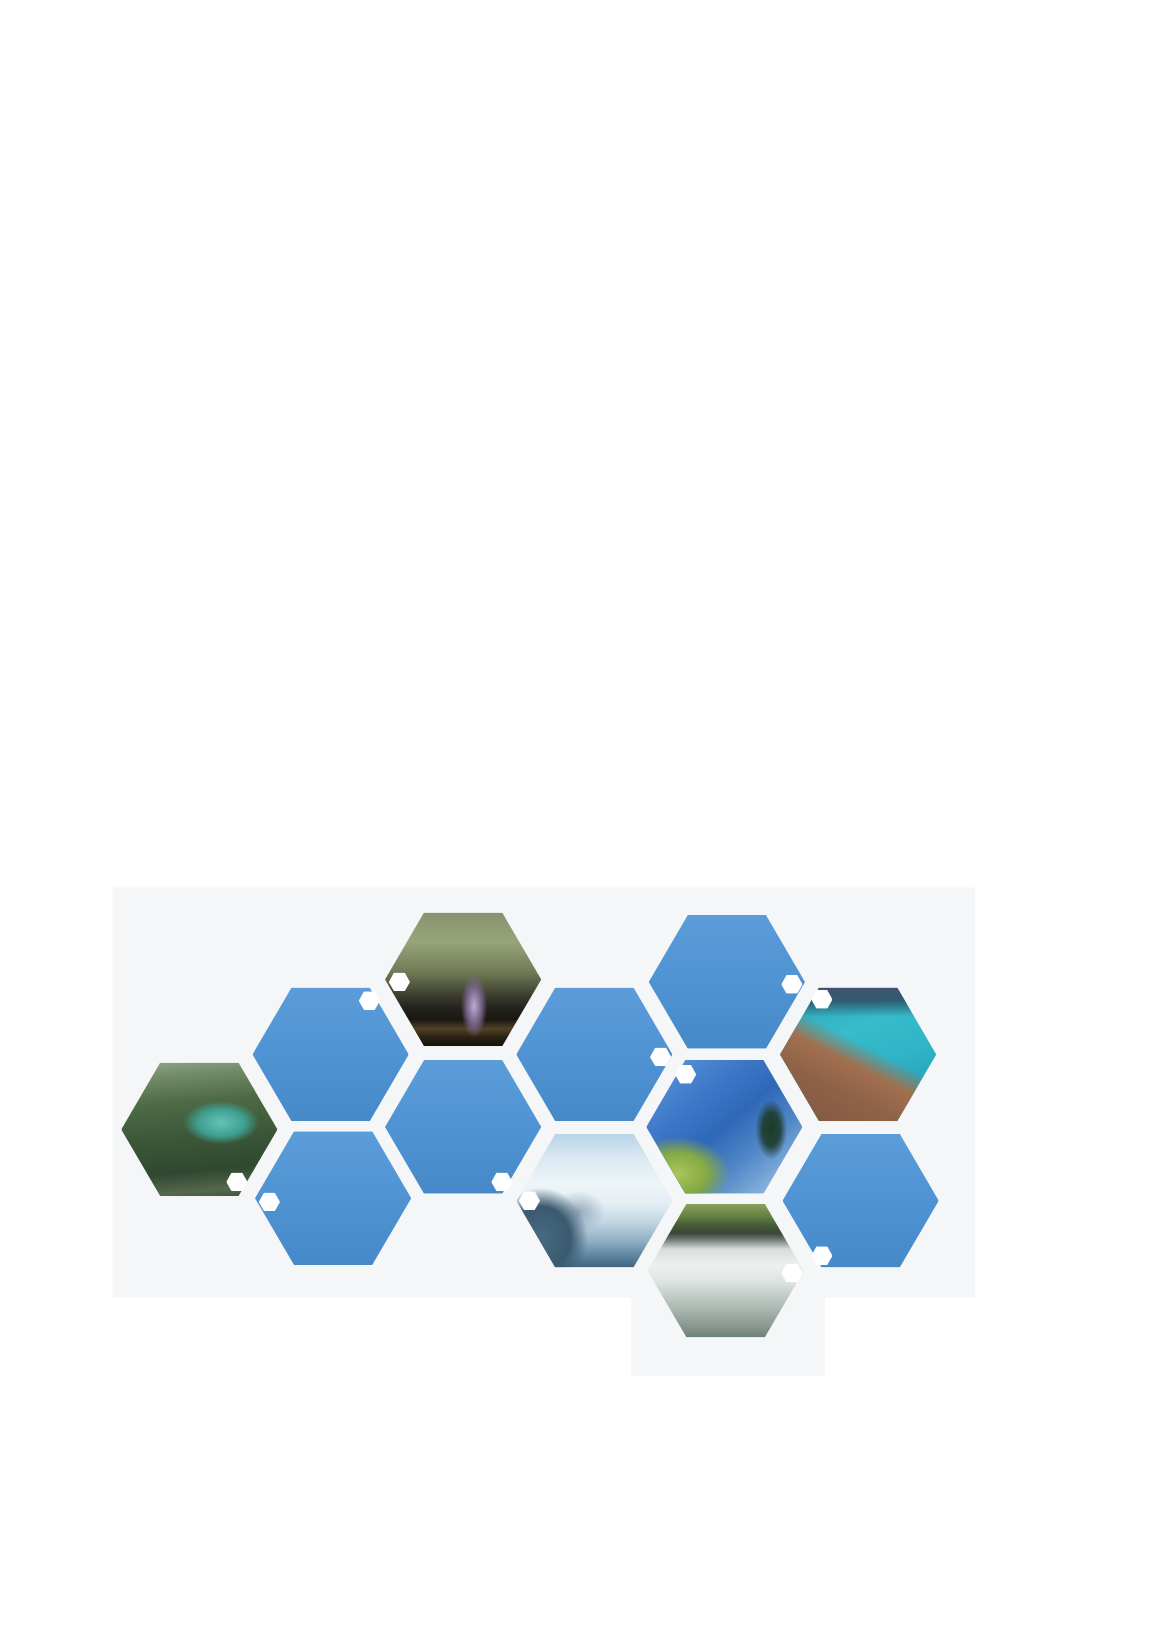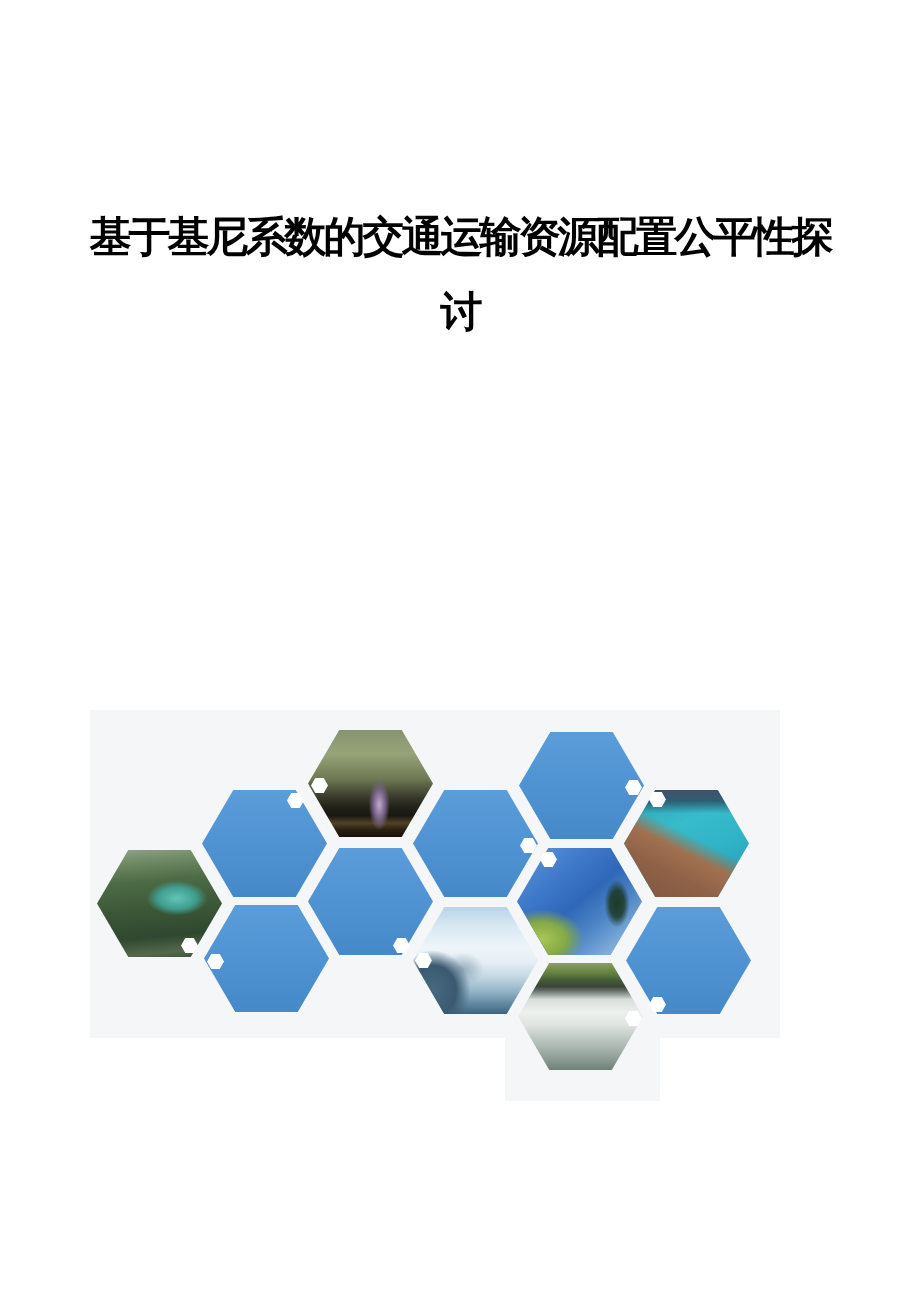--- a/index.html
+++ b/index.html
@@ -83,24 +83,20 @@
   .photo-waterfall-cliff{
     background:
       linear-gradient(180deg,#8aa05e 0%,#637e41 10%,#435d35 16%,#3e4438 22%,#65706a 26%,#d8dedb 34%,#edf0ee 46%,#dfe4e1 58%,#bfc9c4 70%,#a2afa9 82%,#87968e 92%,#6f8077 100%);
   }
 </style>
 </head>
 <body>
 
 <div class="page">
 
-  <div class="doc-title">
-    <div class="t-line">基于基尼系数的交通运输资源配置公平性探</div>
-    <div class="t-line">讨</div>
-  </div>
 
   <div class="artwork">
     <div class="artwork-tab"></div>
 
   <div class="hex photo-forest-river-aerial" style="left: 7px; top: 140px;"></div>
       <div class="bolt" style="left: 91px; top: 228px;"></div>
       <div class="hex hex-blue" style="left: 112px; top: 80px;"></div>
       <div class="bolt" style="left: 197px; top: 83px;"></div>
       <div class="hex hex-blue" style="left: 114px; top: 195px;"></div>
       <div class="bolt" style="left: 117px; top: 244px;"></div>

